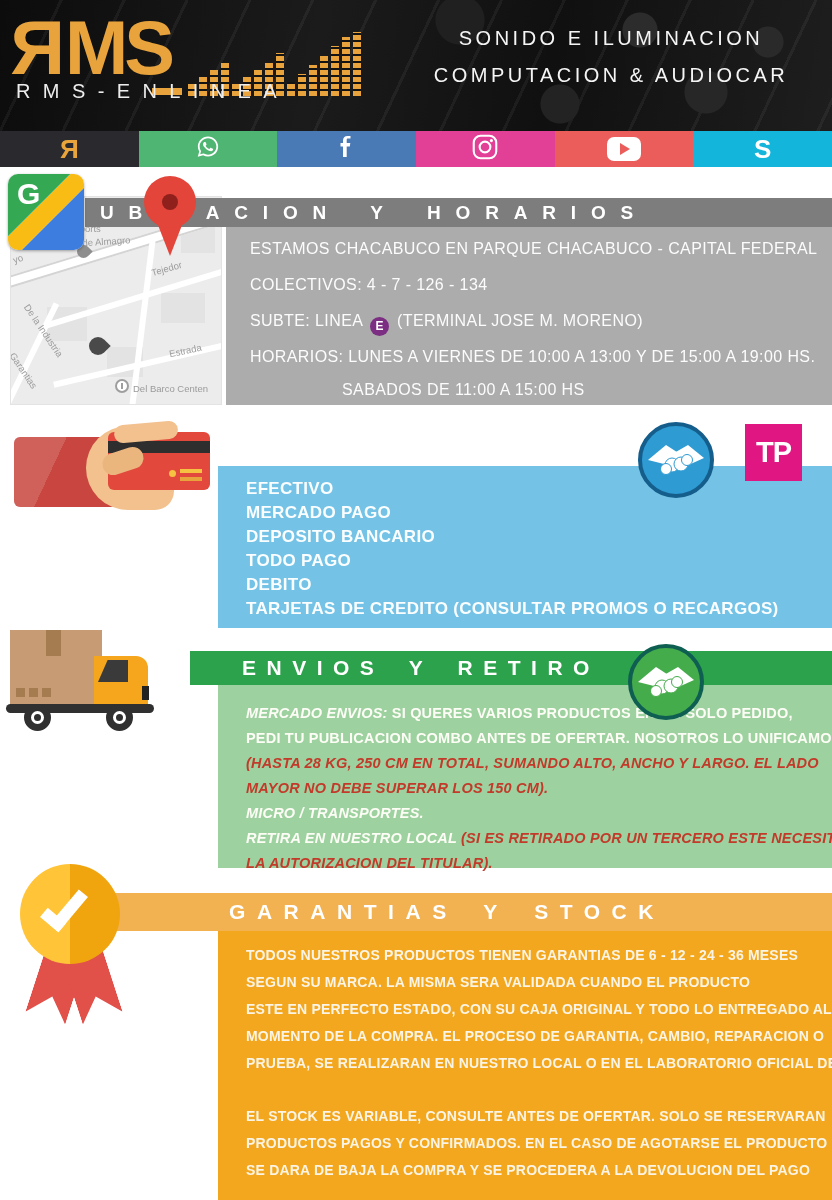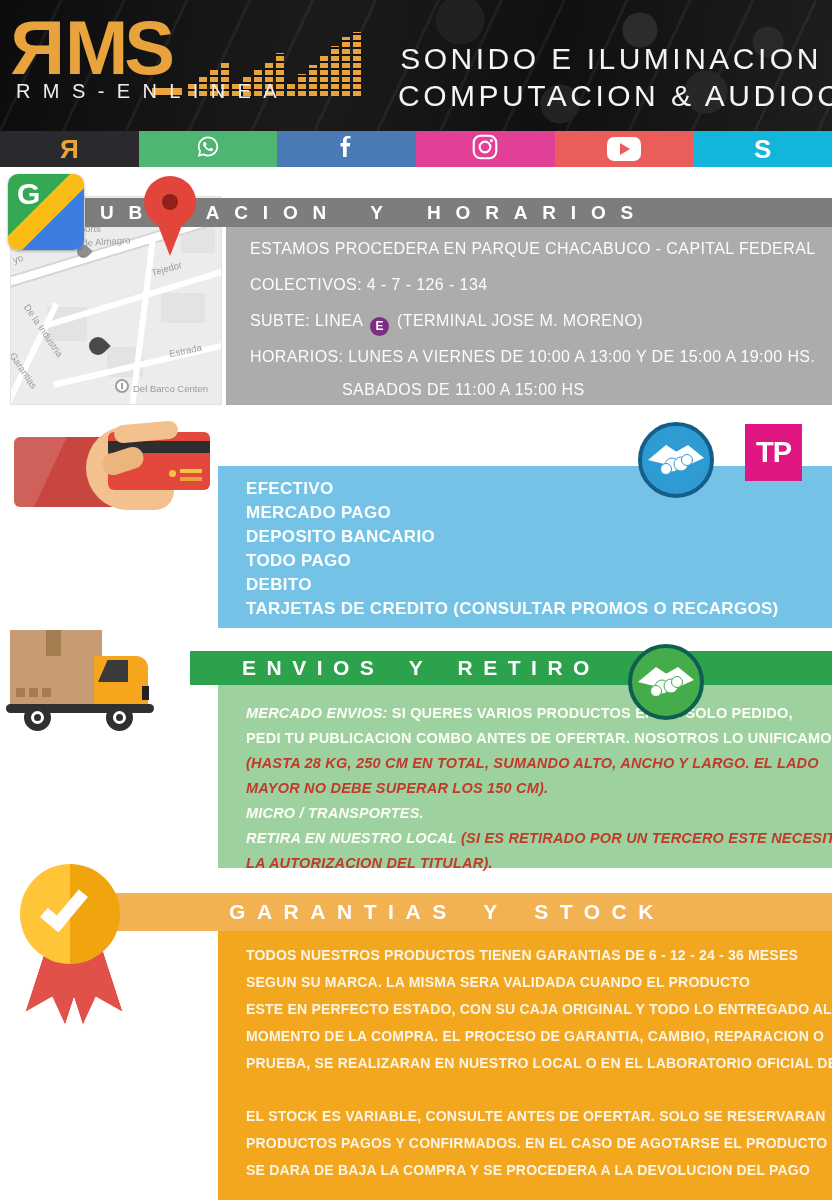--- a/index.html
+++ b/index.html
@@ -18,22 +18,22 @@
       repeating-linear-gradient(115deg, transparent 0 54px, rgba(255,255,255,.05) 54px 57px),
       linear-gradient(100deg,#0c0c0c 0%,#1b1b1b 38%,#101010 66%,#1e1e1e 100%);}
   .brand{position:absolute;left:14px;top:2px;color:#E8A33D;font-size:76px;font-weight:900;
          letter-spacing:-4px;line-height:92px;}
   .brand .flip{display:inline-block;transform:scaleX(-1);}
   .eq{position:absolute;left:188px;top:28px;width:200px;height:68px;display:flex;align-items:flex-end;gap:3px;}
   .eq i{display:block;width:8px;background:repeating-linear-gradient(to top,#E8A33D 0 5px,#131313 5px 7px);}
   .eq-underscore{position:absolute;left:152px;top:88px;width:30px;height:7px;background:#E8A33D;}
   .brand-sub{position:absolute;left:16px;top:80px;color:#EDEDED;font-size:20px;font-weight:400;
              letter-spacing:0.62em;white-space:nowrap;}
-  .tagline{position:absolute;left:398px;right:8px;top:40px;text-align:center;color:#F5F5F5;
-           font-size:30px;line-height:37px;letter-spacing:3.5px;font-weight:400;white-space:nowrap;}
+  .tagline{position:absolute;left:398px;right:8px;top:20px;text-align:center;color:#F5F5F5;
+           font-size:20px;line-height:37px;letter-spacing:3.5px;font-weight:400;white-space:nowrap;}
 
   
   .social{position:absolute;left:0;top:131px;width:832px;height:36px;display:flex;}
   .social .cell{flex:1 1 0;display:flex;align-items:center;justify-content:center;}
   .cell-rms{background:#2A2A2E;} .cell-wa{background:#4FB573;} .cell-fb{background:#4A7AB5;}
   .cell-ig{background:#E23F96;} .cell-yt{background:#EA5D5B;} .cell-sk{background:#14B5DB;}
   .soc-letter{font-size:26px;font-weight:bold;color:#fff;line-height:1;}
   .cell-rms .soc-letter{color:#E9A43B;display:inline-block;transform:scaleX(-1);}
   .yt{width:34px;height:24px;background:#fff;border-radius:7px;display:flex;align-items:center;justify-content:center;}
   .yt-tri{width:0;height:0;border-left:10px solid #EA5D5B;border-top:6px solid transparent;border-bottom:6px solid transparent;margin-left:2px;}
@@ -235,21 +235,21 @@
       <div class="g-green"></div>
     <span class="g-letter">G</span>
   </div>
   <div class="gpin">
     <div class="gpin-tail"></div>
       <div class="gpin-head"></div>
       <div class="gpin-dot"></div>
   </div>
   <div class="sec-bar loc-bar">UBICACION Y HORARIOS</div>
   <div class="loc-box">
-    <div class="loc-line"><span>ESTAMOS PROCEDERA EN </span><b>PARQUE CHACABUCO</b><span> - CAPITAL  FEDERAL</span></div>
+    <div class="loc-line"><span>ESTAMOS CHACABUCO EN </span><b>PARQUE CHACABUCO</b><span> - CAPITAL  FEDERAL</span></div>
     <div class="loc-line"><b>COLECTIVOS:</b><span> 4 - 7 - 126 - 134</span></div>
     <div class="loc-line"><b>SUBTE:</b><span> LINEA </span><span class="subte-badge">E</span><span> (TERMINAL JOSE M. MORENO)</span></div>
     <div class="loc-line"><b>HORARIOS:</b><span> LUNES A VIERNES DE 10:00 A 13:00 Y DE 15:00 A 19:00 HS.</span></div>
     <div class="loc-line loc-last">SABADOS DE 11:00 A 15:00 HS</div>
   </div>
 
   <div class="wallet"></div>
   <div class="handcard">
     <div class="skin"></div>
     <div class="card">

